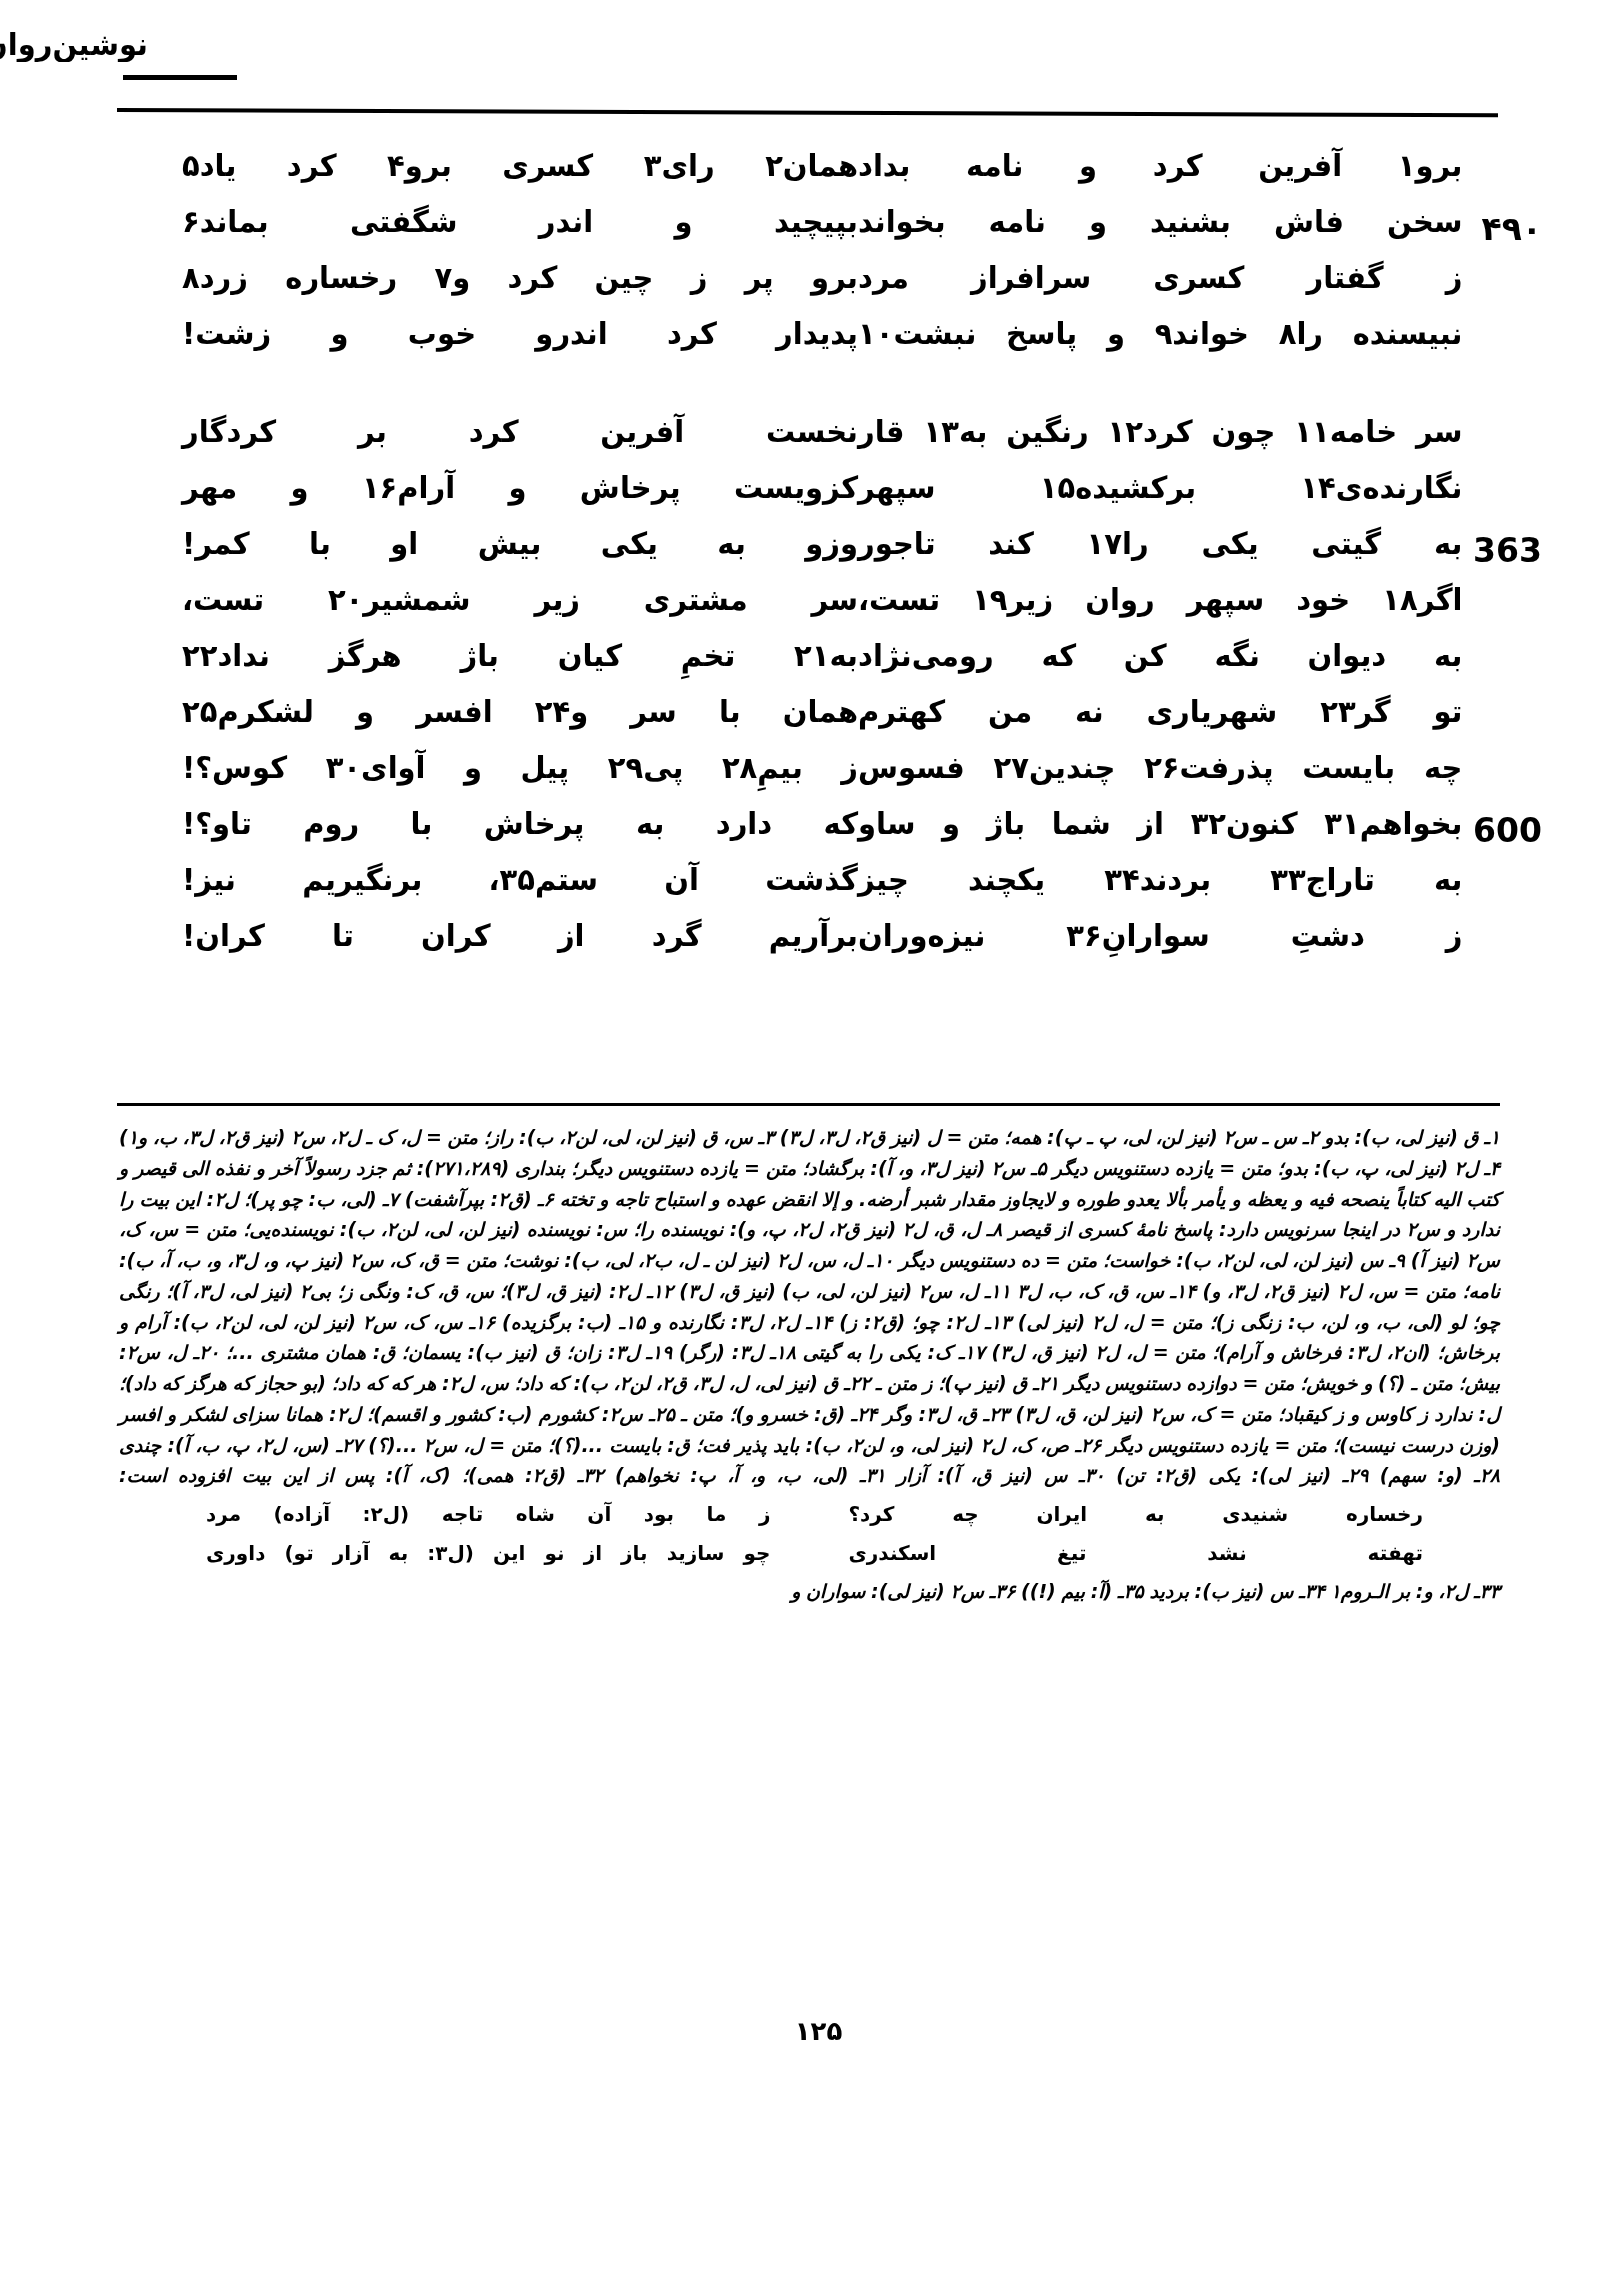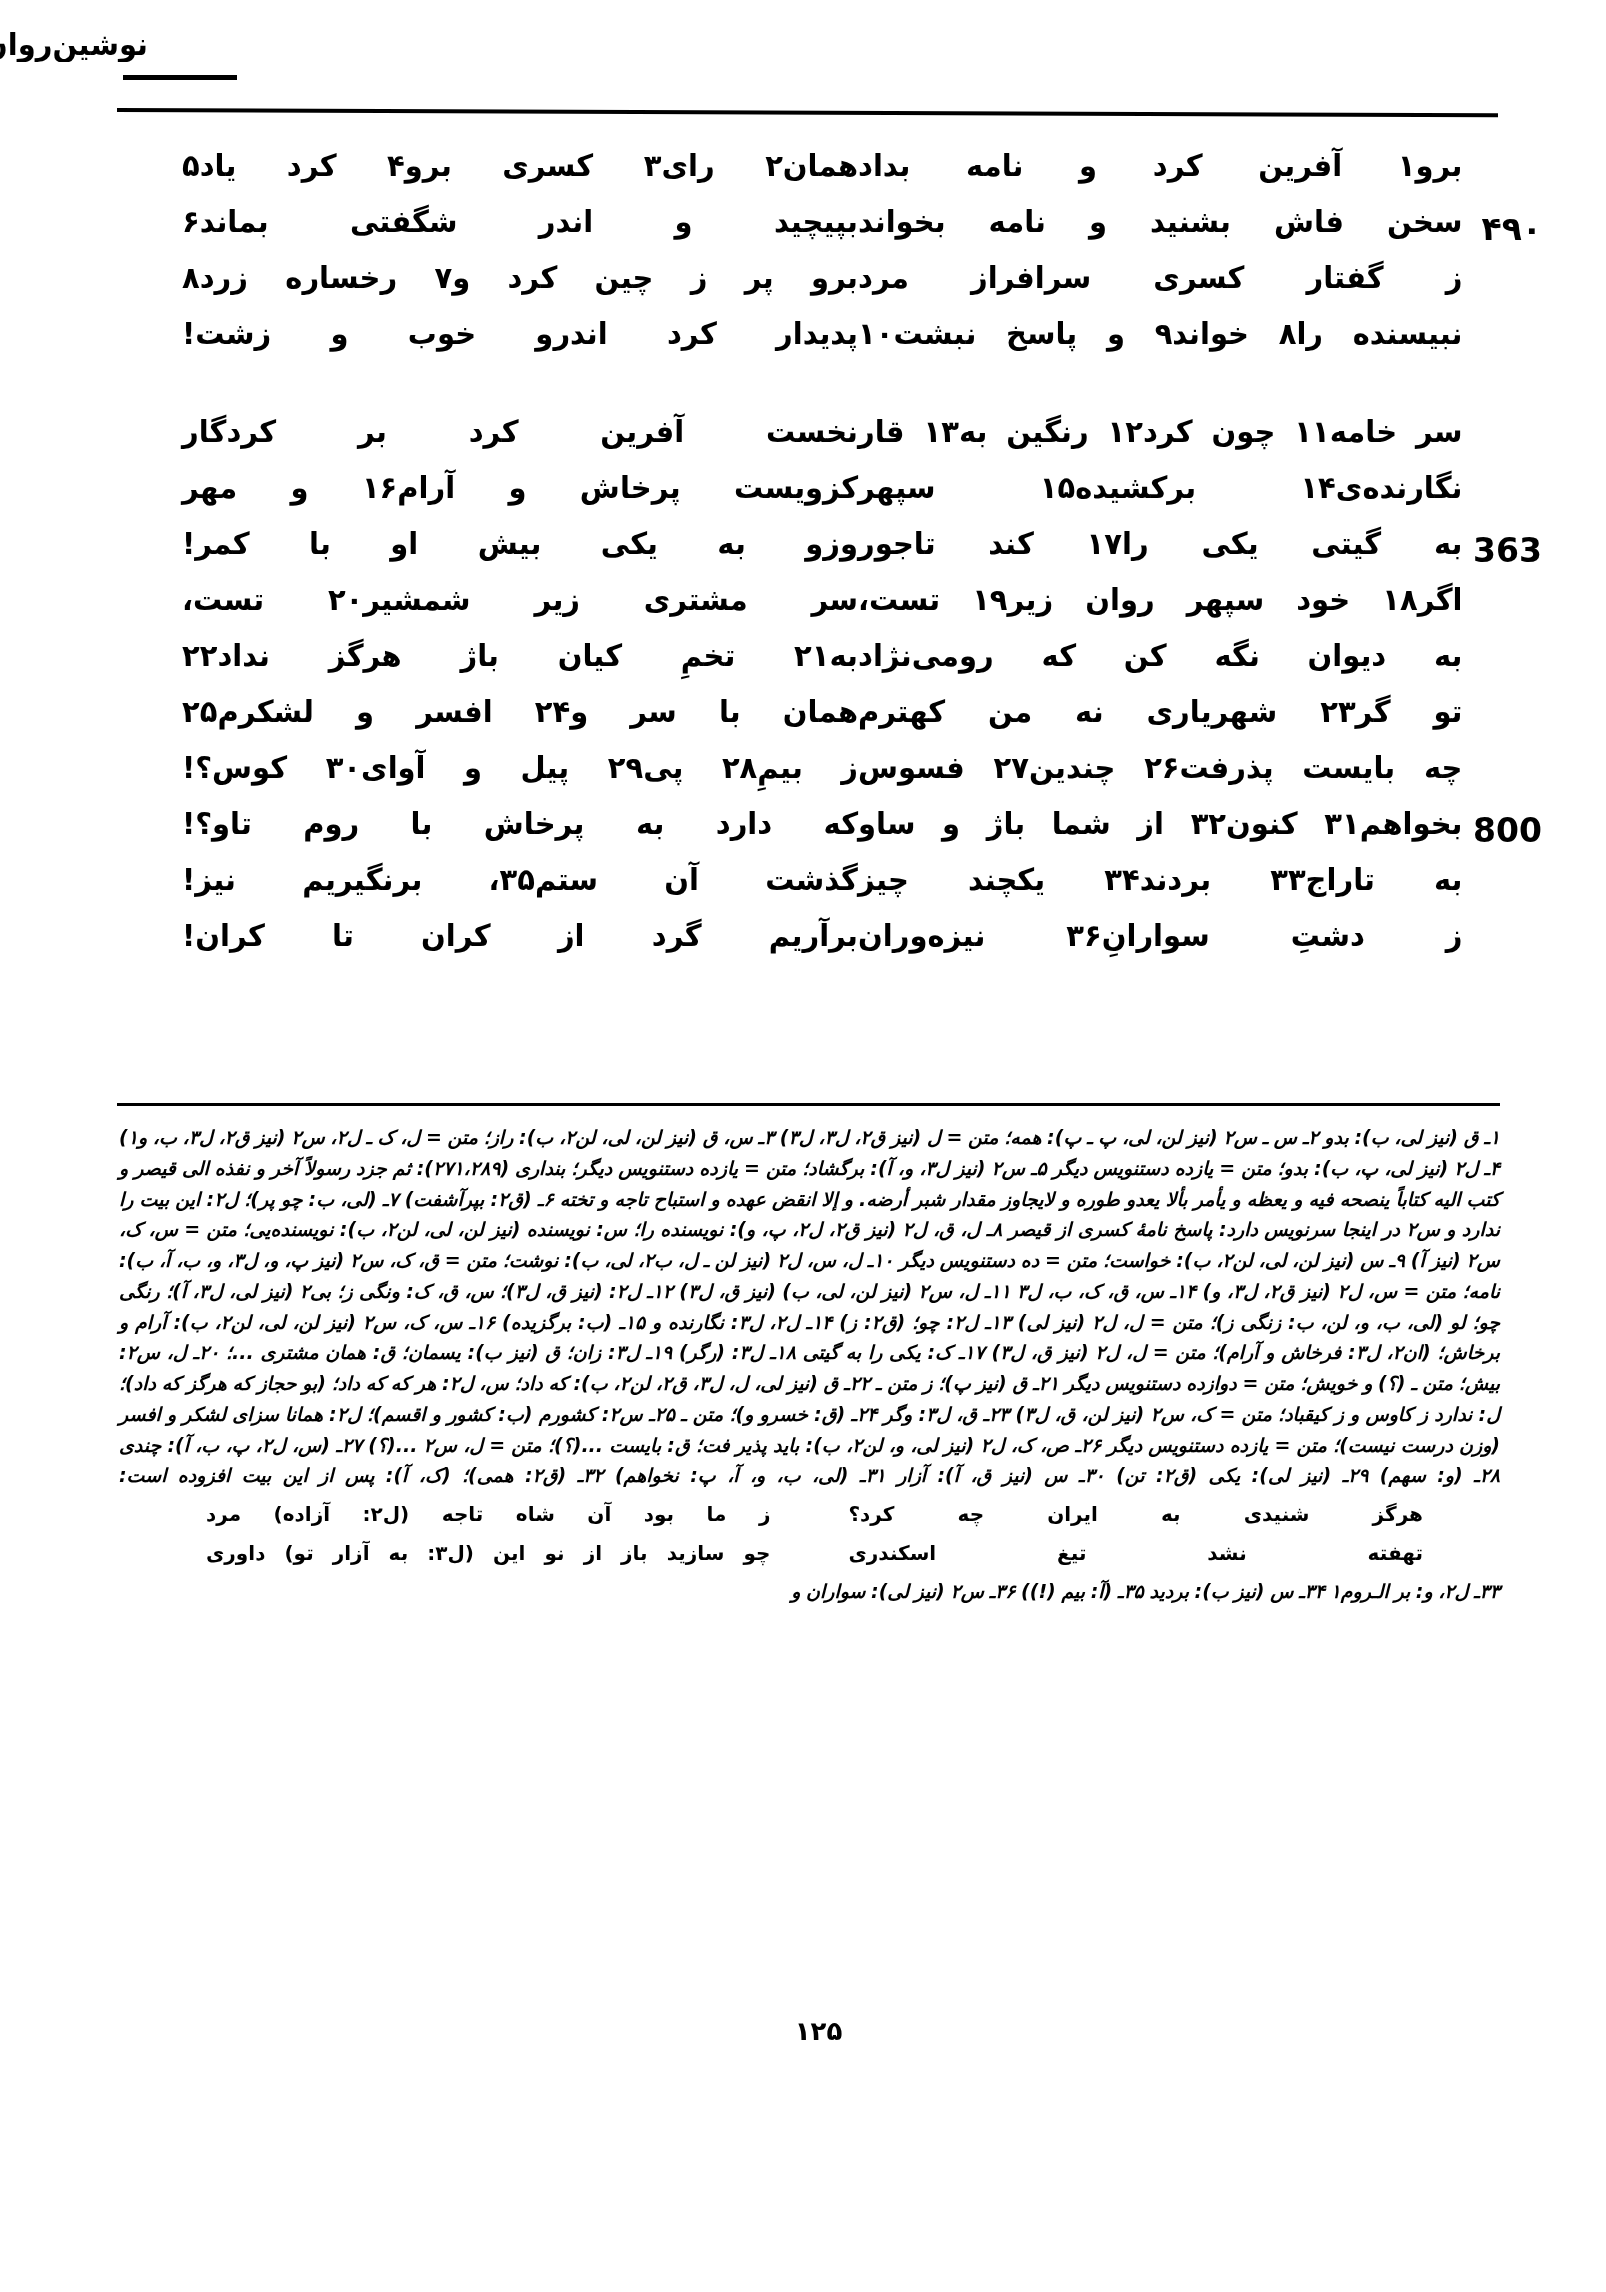--- a/index.html
+++ b/index.html
@@ -244,21 +244,21 @@
         <span class="num"></span>
         <span class="hemistich first just">تو گر۲۳ شهریاری نه من کهترم</span>
         <span class="hemistich second just">همان با سر و۲۴ افسر و لشکرم۲۵</span>
       </div>
       <div class="couplet">
         <span class="num"></span>
         <span class="hemistich first just">چه بایست پذرفت۲۶ چندین۲۷ فسوس</span>
         <span class="hemistich second just">ز بیمِ۲۸ پی۲۹ پیل و آوای۳۰ کوس؟!</span>
       </div>
       <div class="couplet">
-        <span class="num">800</span>
+        <span class="num">600</span>
         <span class="hemistich first just">بخواهم۳۱ کنون۳۲ از شما باژ و ساو</span>
         <span class="hemistich second just">که دارد به پرخاش با روم تاو؟!</span>
       </div>
       <div class="couplet">
         <span class="num"></span>
         <span class="hemistich first just">به تاراج۳۳ بردند۳۴ یکچند چیز</span>
         <span class="hemistich second just">گذشت آن ستم۳۵، برنگیریم نیز!</span>
       </div>
       <div class="couplet">
         <span class="num"></span>
@@ -268,21 +268,21 @@
     </div>
 
   </div>
 
   <div class="fn-rule"></div>
 
   <div class="footnotes">
     <p>۱ـ ق (نیز لی، ب): بدو   ۲ـ س ـ س۲ (نیز لن، لی، پ ـ پ): همه؛ متن = ل (نیز ق۲، ل۳، ل۳)   ۳ـ س، ق (نیز لن، لی، لن۲، ب): راز؛ متن = ل، ک ـ ل۲، س۲ (نیز ق۲، ل۳، ب، و۱)   ۴ـ ل۲ (نیز لی، پ، ب): بدو؛ متن = یازده دستنویس دیگر   ۵ـ س۲ (نیز ل۳، و، آ): برگشاد؛ متن = یازده دستنویس دیگر؛ بنداری (۲۷۱،۲۸۹): ثم جزد رسولاً آخر و نفذه الی قیصر و کتب الیه کتاباً ینصحه فیه و یعظه و یأمر بألا یعدو طوره و لایجاوز مقدار شبر أرضه. و إلا انقض عهده و استباح تاجه و تخته   ۶ـ (ق۲: بپرآشفت)   ۷ـ (لی، ب: چو پر)؛ ل۲: این بیت را ندارد و س۲ در اینجا سرنویس دارد: پاسخ نامهٔ کسری از قیصر   ۸ـ ل، ق، ل۲ (نیز ق۲، ل۲، پ، و): نویسنده را؛ س: نویسنده (نیز لن، لی، لن۲، ب): نویسنده‌یی؛ متن = س، ک، س۲ (نیز آ)   ۹ـ س (نیز لن، لی، لن۲، ب): خواست؛ متن = ده دستنویس دیگر   ۱۰ـ ل، س، ل۲ (نیز لن ـ ل، ب۲، لی، ب): نوشت؛ متن = ق، ک، س۲ (نیز پ، و، ل۳، و، ب، آ، ب): نامه؛ متن = س، ل۲ (نیز ق۲، ل۳، و)   ۱۴ـ س، ق، ک، ب، ل۳   ۱۱ـ ل، س۲ (نیز لن، لی، ب) (نیز ق، ل۳)   ۱۲ـ ل۲: (نیز ق، ل۳)؛ س، ق، ک: ونگی ز؛ بی۲ (نیز لی، ل۳، آ)؛ رنگی چو؛ لو (لی، ب، و، لن، ب: زنگی ز)؛ متن = ل، ل۲ (نیز لی)   ۱۳ـ ل۲: چو؛ (ق۲: ز)   ۱۴ـ ل۲، ل۳: نگارنده و   ۱۵ـ (ب: برگزیده)   ۱۶ـ س، ک، س۲ (نیز لن، لی، لن۲، ب): آرام و برخاش؛ (ان۲، ل۳: فرخاش و آرام)؛ متن = ل، ل۲ (نیز ق، ل۳)   ۱۷ـ ک: یکی را به گیتی   ۱۸ـ ل۳: (رگر)   ۱۹ـ ل۳: زان؛ ق (نیز ب): یسمان؛ ق: همان مشتری ...؛ ۲۰ـ ل، س۲: بیش؛ متن ـ (؟) و خویش؛ متن = دوازده دستنویس دیگر   ۲۱ـ ق (نیز پ)؛ ز متن ـ   ۲۲ـ ق (نیز لی، ل، ل۳، ق۲، لن۲، ب): که داد؛ س، ل۲: هر که که داد؛ (بو حجاز که هرگز که داد)؛ ل: ندارد ز کاوس و ز کیقباد؛ متن = ک، س۲ (نیز لن، ق، ل۳)   ۲۳ـ ق، ل۳: وگر   ۲۴ـ (ق: خسرو و)؛ متن ـ   ۲۵ـ س۲: کشورم (ب: کشور و اقسم)؛ ل۲: همانا سزای لشکر و افسر (وزن درست نیست)؛ متن = یازده دستنویس دیگر   ۲۶ـ ص، ک، ل۲ (نیز لی، و، لن۲، ب): باید پذیر فت؛ ق: بایست ...(؟)؛ متن = ل، س۲ ...(؟)   ۲۷ـ (س، ل۲، پ، ب، آ): چندی   ۲۸ـ (و: سهم)   ۲۹ـ (نیز لی): یکی (ق۲: تن)   ۳۰ـ س (نیز ق، آ): آزار   ۳۱ـ (لی، ب، و، آ، پ: نخواهم)   ۳۲ـ (ق۲: همی)؛ (ک، آ): پس از این بیت افزوده است:</p>
 
     <div class="fn-couplet">
-      <span class="fh a">هرگز شنیدی به ایران چه کرد؟</span>
+      <span class="fh a">رخساره شنیدی به ایران چه کرد؟</span>
       <span class="fh b">ز ما بود آن شاه تاجه (ل۲: آزاده) مرد</span>
     </div>
     <div class="fn-couplet">
       <span class="fh a">تهفته نشد تیغ اسکندری</span>
       <span class="fh b">چو سازید باز از نو این (ل۳: به آزار تو) داوری</span>
     </div>
 
     <p class="free">۳۳ـ ل۲، و: بر الـروم۱   ۳۴ـ س (نیز ب): بردید   ۳۵ـ (آ: بیم (!))   ۳۶ـ س۲ (نیز لی): سواران و</p>
   </div>
 

